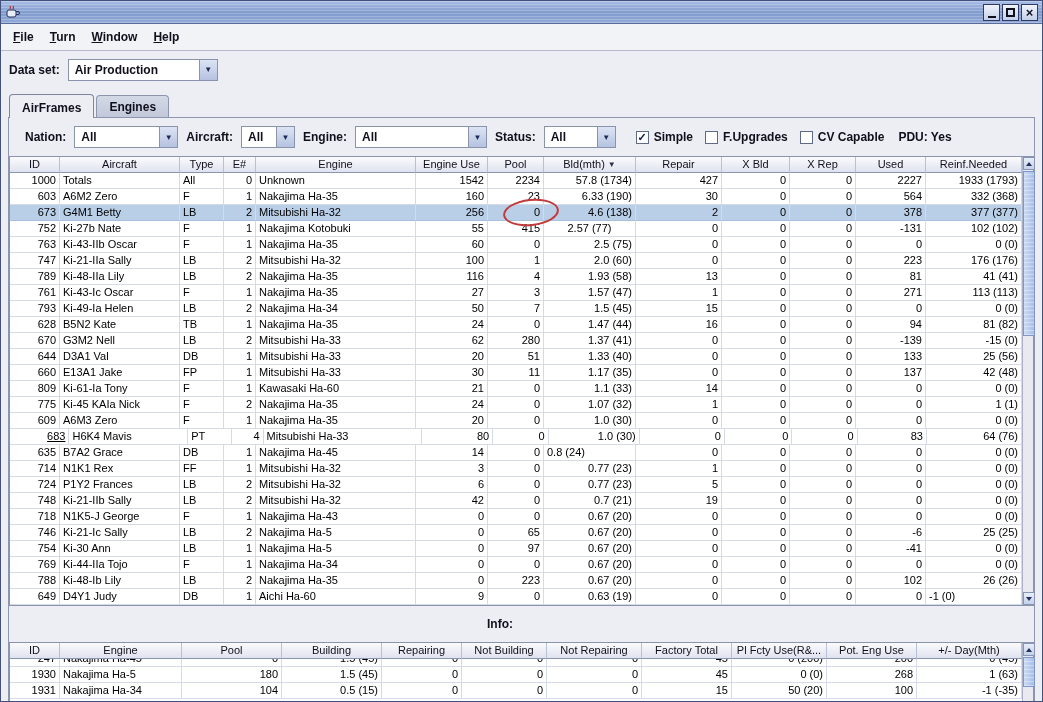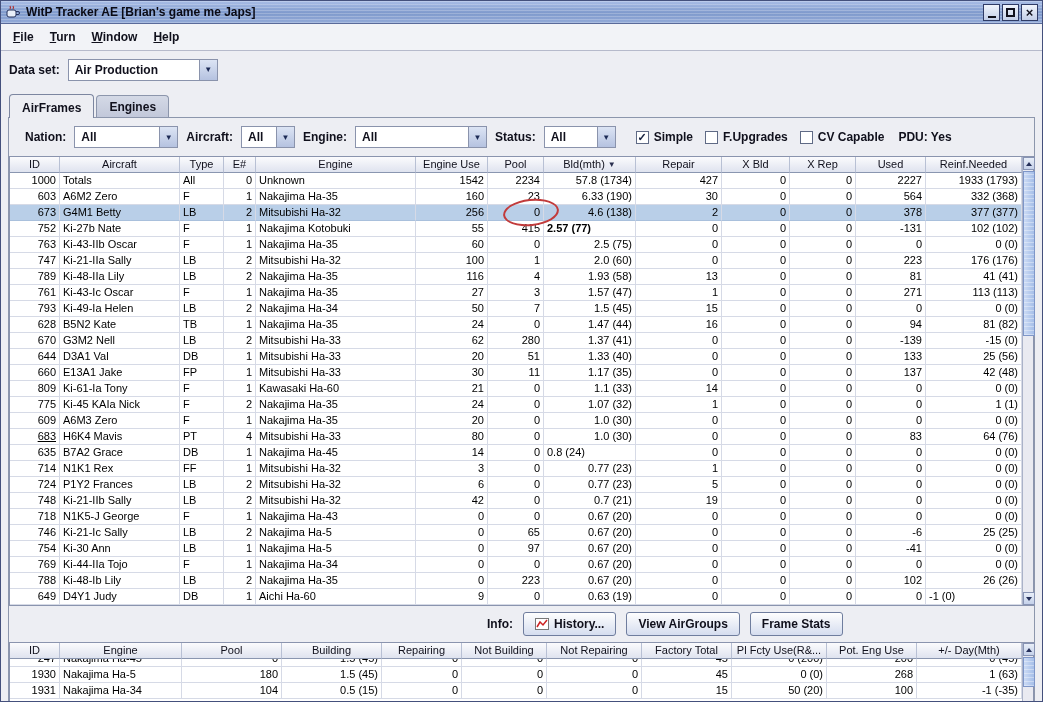--- a/index.html
+++ b/index.html
@@ -148,21 +148,20 @@
 <body>
 
 <div class="window">
 
   <div class="titlebar">
     <svg class="cup-icon" viewBox="0 0 16 16">
       <rect x="2" y="6" width="9" height="7" rx="2" fill="#E8EEF8" stroke="#24305A"></rect>
       <path d="M11 7.5 h2 a1.5 1.5 0 0 1 0 3 h-2" fill="none" stroke="#24305A"></path>
       <path d="M5 2 q1 1.5 0 3 M8 2 q1 1.5 0 3" fill="none" stroke="#B03030" stroke-width="1.2"></path>
     </svg>
-    <span class="title-text">WitP Tracker AE [Brian's game me Japs]</span>
     <span class="win-btns">
       <span class="wbtn">
           <span class="glyph-min"></span>
         </span>
       <span class="wbtn">
           <span class="glyph-max"></span>
         </span>
       <span class="wbtn">
           <span class="glyph-close">×</span>
         </span>
@@ -294,21 +293,21 @@
             <div class="tcell" style="width: 96px; text-align: right;">377 (377)</div>
           </div>
           <div class="trow">
             <div class="tcell" style="width: 50px; text-align: right;">752</div>
             <div class="tcell" style="width: 120px; text-align: left;">Ki-27b Nate</div>
             <div class="tcell" style="width: 44px; text-align: left;">F</div>
             <div class="tcell" style="width: 32px; text-align: right;">1</div>
             <div class="tcell" style="width: 160px; text-align: left;">Nakajima Kotobuki</div>
             <div class="tcell" style="width: 72px; text-align: right;">55</div>
             <div class="tcell" style="width: 56px; text-align: right;">415</div>
-            <div class="tcell" style="width: 92px; text-align: left; font-weight: bold;">2.57 (77)</div>
+            <div class="tcell" style="width: 92px; text-align: center;">2.57 (77)</div>
             <div class="tcell" style="width: 86px; text-align: right;">0</div>
             <div class="tcell" style="width: 68px; text-align: right;">0</div>
             <div class="tcell" style="width: 66px; text-align: right;">0</div>
             <div class="tcell" style="width: 70px; text-align: right;">-131</div>
             <div class="tcell" style="width: 96px; text-align: right;">102 (102)</div>
           </div>
           <div class="trow">
             <div class="tcell" style="width: 50px; text-align: right;">763</div>
             <div class="tcell" style="width: 120px; text-align: left;">Ki-43-IIb Oscar</div>
             <div class="tcell" style="width: 44px; text-align: left;">F</div>
@@ -482,21 +481,21 @@
             <div class="tcell" style="width: 72px; text-align: right;">20</div>
             <div class="tcell" style="width: 56px; text-align: right;">0</div>
             <div class="tcell" style="width: 92px; text-align: right;">1.0 (30)</div>
             <div class="tcell" style="width: 86px; text-align: right;">0</div>
             <div class="tcell" style="width: 68px; text-align: right;">0</div>
             <div class="tcell" style="width: 66px; text-align: right;">0</div>
             <div class="tcell" style="width: 70px; text-align: right;">0</div>
             <div class="tcell" style="width: 96px; text-align: right;">0 (0)</div>
           </div>
           <div class="trow">
-            <div class="tcell" style="width: 50px; text-align: right; text-decoration: underline;">683</div>
+            <div class="tcell" style="width: 60px; text-align: right; text-decoration: underline;">683</div>
             <div class="tcell" style="width: 120px; text-align: left;">H6K4 Mavis</div>
             <div class="tcell" style="width: 44px; text-align: left;">PT</div>
             <div class="tcell" style="width: 32px; text-align: right;">4</div>
             <div class="tcell" style="width: 160px; text-align: left;">Mitsubishi Ha-33</div>
             <div class="tcell" style="width: 72px; text-align: right;">80</div>
             <div class="tcell" style="width: 56px; text-align: right;">0</div>
             <div class="tcell" style="width: 92px; text-align: right;">1.0 (30)</div>
             <div class="tcell" style="width: 86px; text-align: right;">0</div>
             <div class="tcell" style="width: 68px; text-align: right;">0</div>
             <div class="tcell" style="width: 66px; text-align: right;">0</div>
@@ -660,35 +659,20 @@
           </span>
         <span class="sthumb"></span>
         <span class="sbtn down">
             <span class="arr-down"></span>
           </span>
       </div>
     </div>
 
     <div class="infobar">
       <span class="blabel">Info:</span>
-      <span style="display:inline-flex; gap:10px;">
-          <button class="jbutton">
-            <svg width="14" height="12" viewBox="0 0 14 12">
-              <rect x="0.5" y="0.5" width="13" height="11" fill="#fff" stroke="#777"></rect>
-              <polyline points="2,9 5,4 8,7 12,2" fill="none" stroke="#C22" stroke-width="1.5"></polyline>
-            </svg>
-            <span>History...</span>
-          </button>
-          <button class="jbutton">
-            <span>View AirGroups</span>
-          </button>
-          <button class="jbutton">
-            <span>Frame Stats</span>
-          </button>
-        </span>
     </div>
 
     <div class="tablewrap bottom-tablewrap">
       <div class="tbl" id="engine-table">
           <div class="trow thead">
             <div class="tcell hcell" style="width: 50px;">ID</div>
             <div class="tcell hcell" style="width: 122px;">Engine</div>
             <div class="tcell hcell" style="width: 100px;">Pool</div>
             <div class="tcell hcell" style="width: 100px;">Building</div>
             <div class="tcell hcell" style="width: 80px;">Repairing</div>

